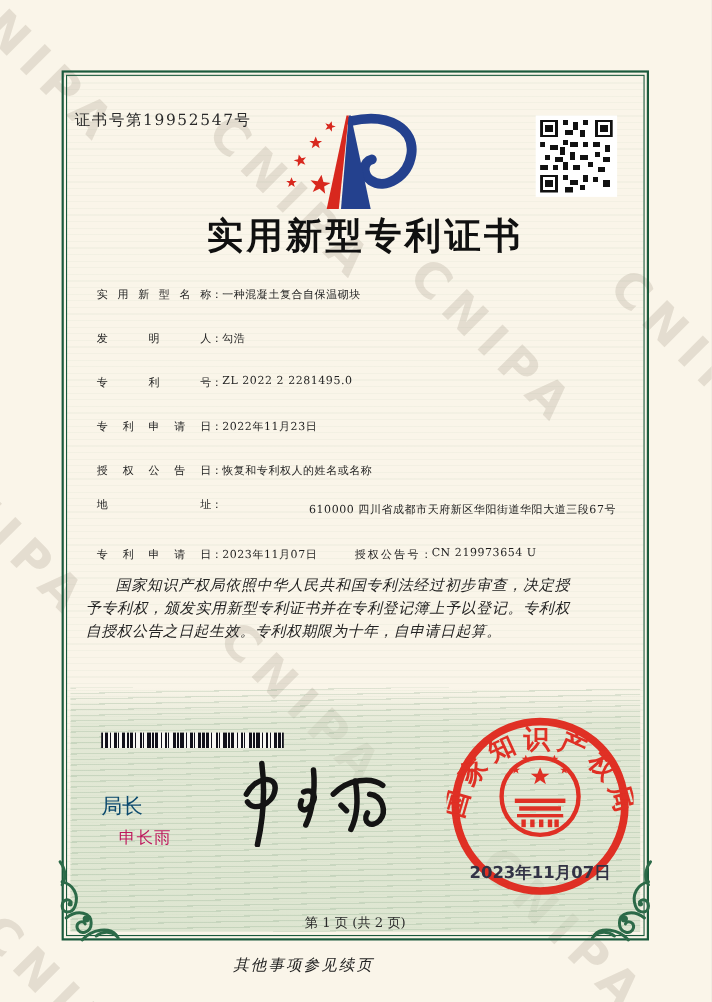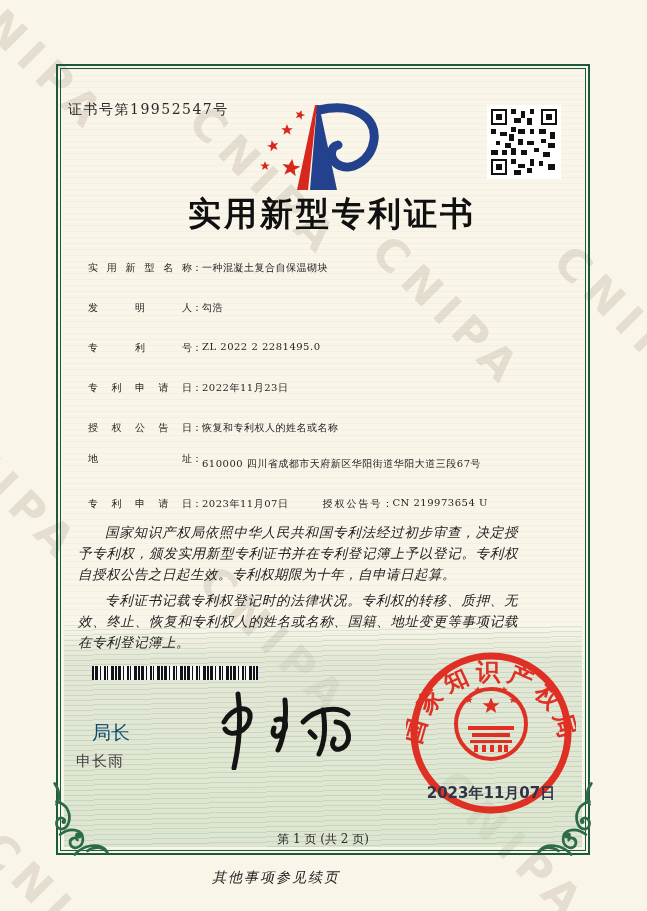--- a/index.html
+++ b/index.html
@@ -48,21 +48,21 @@
     text-align:center; font-size:33px; font-weight:bold; letter-spacing:3px; color:#101010;
   }
   
   .frow { position:absolute; left:88px; z-index:4; font-size:10px; white-space:nowrap; }
   .flabel {
     display:inline-block; width:104px; text-align:justify; text-align-last:justify;
     vertical-align:top; color:#242424;
   }
   .fcolon { display:inline-block; vertical-align:top; }
   .fvalue { display:inline-block; vertical-align:top; letter-spacing:0.5px; }
-  .fvalue-wrap { white-space:normal; width:358px; line-height:23px; word-break:break-all; }
+  .fvalue-wrap { white-space:normal; width:358px; line-height:23px; word-break:break-all;text-align:right; }
   .fgroup2 { margin-left:34px; }
   .fgroup2 .flabel { width:auto; text-align:left; text-align-last:auto; letter-spacing:2px;font-family:Liberation Serif, serif; }
   
   .body-text { position:absolute; left:78px; top:522px; width:440px; z-index:4; }
   .body-text p {
     margin:0 0 5px; text-indent:2em; text-align:justify;
     font-style:italic; font-size:13.5px; line-height:21px; letter-spacing:0.5px; color:#222;
   }
   
   .barcode {
@@ -73,22 +73,22 @@
       #11111a 8px 9px, #f8f8f4 9px 12px,
       #11111a 12px 14px, #f8f8f4 14px 15px,
       #11111a 15px 16px, #f8f8f4 16px 19px,
       #11111a 19px 22px, #f8f8f4 22px 23px);
   }
   .signer-title {
     position:absolute; left:92px; top:720px; z-index:4;
     font-family:"DejaVu Sans","Liberation Sans",sans-serif; font-size:19px; color:#0c4a6e;
   }
   .signer-name {
-    position:absolute; left:76px; top:752px; z-index:4;
-    font-family:"DejaVu Sans","Liberation Sans",sans-serif; font-size:15px; color:#404040; letter-spacing:1px;
+    position:absolute; left:108px; top:752px; z-index:4;
+    font-family:"DejaVu Sans","Liberation Sans",sans-serif; font-size:15px; color:#be185d; letter-spacing:1px;
   }
   .signature { position:absolute; left:188px; top:688px; z-index:4; }
   .seal { position:absolute; left:406px; top:648px; z-index:6; opacity:0.93; }
   
   .page-info {
     position:absolute; left:56px; top:831px; width:534px; z-index:4;
     text-align:center; font-size:12px; color:#2a2a2a;
   }
   .cont-note {
     position:absolute; left:0; top:869px; width:552px; z-index:4;
@@ -222,21 +222,20 @@
   </div>
   <div class="frow" style="top:452px">
     <span class="flabel">地址</span><span class="fcolon">：</span><span class="fvalue fvalue-wrap">610000 四川省成都市天府新区华阳街道华阳大道三段67号</span>
   </div>
   <div class="frow" style="top:497px">
     <span class="flabel">专利申请日</span><span class="fcolon">：</span><span class="fvalue">2023年11月07日</span><span class="fgroup2"><span class="flabel">授权公告号</span><span class="fcolon">：</span><span class="fvalue">CN 219973654 U</span></span>
   </div>
 
   <div class="body-text">
     <p>国家知识产权局依照中华人民共和国专利法经过初步审查，决定授予专利权，颁发实用新型专利证书并在专利登记簿上予以登记。专利权自授权公告之日起生效。专利权期限为十年，自申请日起算。</p>
-    <p>专利证书记载专利权登记时的法律状况。专利权的转移、质押、无效、终止、恢复和专利权人的姓名或名称、国籍、地址变更等事项记载在专利登记簿上。</p>
   </div>
 
   <div class="barcode"></div>
 
   <div class="signer-title">局长</div>
   <div class="signer-name">申长雨</div>
   <svg class="signature" width="170" height="82" viewBox="0 0 170 82">
     <g stroke="#141414" stroke-width="5" fill="none" stroke-linecap="round" stroke-linejoin="round">
       <path d="M 36,34 C 44,18 64,16 62,30 C 60,44 42,50 37,41"></path>
       <path d="M 50,6 C 53,30 51,58 46,80"></path>

